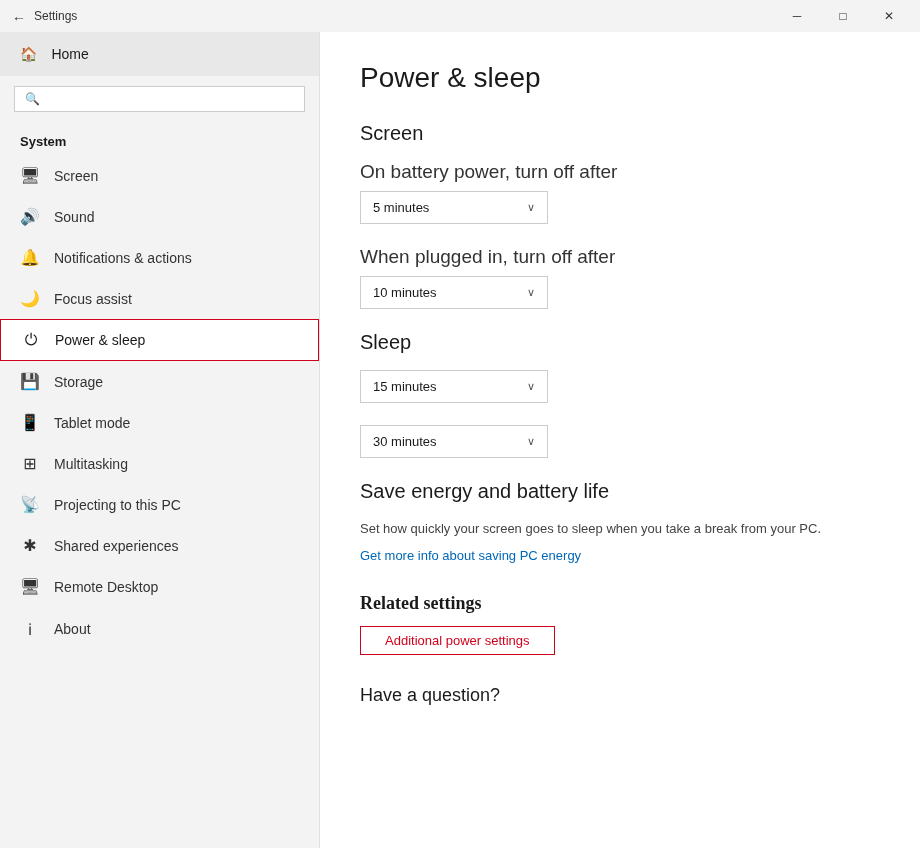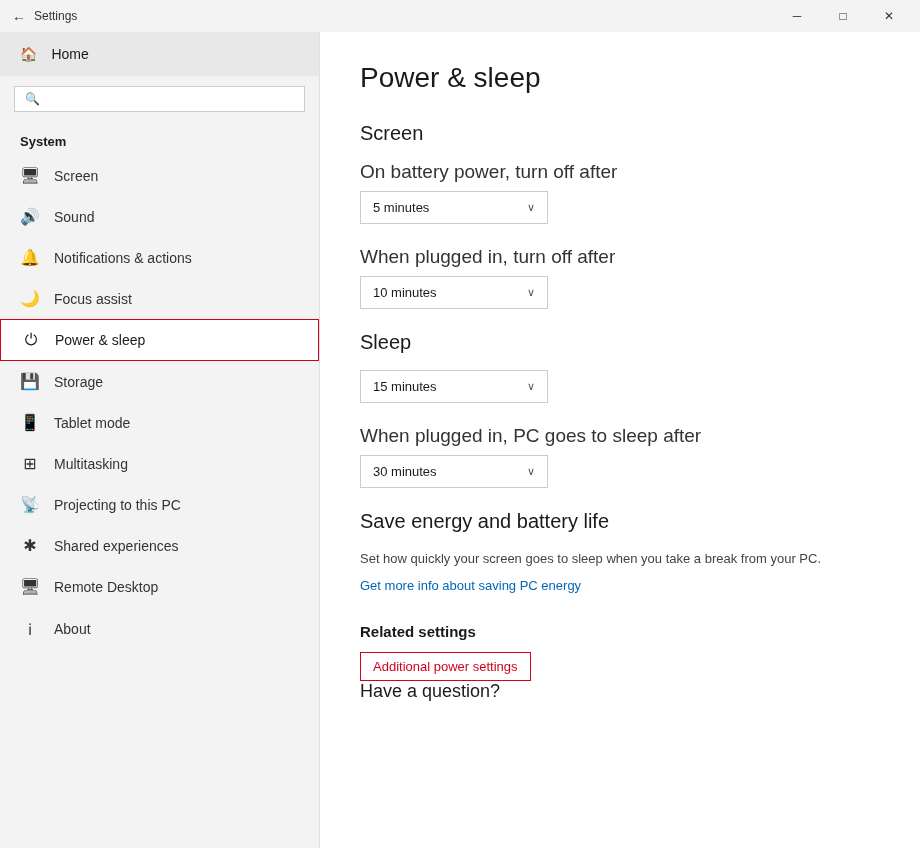--- a/index.html
+++ b/index.html
@@ -59,26 +59,26 @@
     .section-title { font-size: 20px; font-weight: 400; color: #1a1a1a; margin-bottom: 16px; margin-top: 10px; }
     .field-label { font-size: 19px; color: #333; margin-bottom: 8px; }
     .dropdown {
       display: flex; align-items: center; justify-content: space-between;
       border: 1px solid #ccc; padding: 8px 12px; width: 188px; cursor: pointer;
       background: white; margin-bottom: 22px; font-size: 13px; color: #1a1a1a;
     }
     .dropdown-arrow { font-size: 11px; color: #555; }
     .save-energy-desc { font-size: 13px; color: #444; margin-bottom: 8px; line-height: 1.5; }
     .link { color: #0067b8; text-decoration: none; font-size: 13px; cursor: pointer; }
-    .related-settings-title { font-size: 15px; font-weight: 600; margin-bottom: 12px; }
+    .related-settings-title { font-size: 18px; font-weight: 600; margin-bottom: 12px; font-family: Liberation Serif, serif; }
     .additional-power-link {
       display: inline-block; color: #d0021b; font-size: 13px; cursor: pointer;
-      border: 1.5px solid #d0021b; padding: 6px 12px; text-decoration: none;
+      border: 1.5px solid #d0021b; padding: 6px 24px; text-decoration: none;
     }
-    .have-question { font-size: 18px; font-weight: 400; }
+    .have-question { font-size: 18px; font-weight: 400; margin-top: 30px; }
   </style>
 </head>
 <body>
 
 <div class="titlebar">
   <div class="titlebar-left">
     <span style="cursor:pointer; font-size:14px;">←</span>
     <span>Settings</span>
   </div>
   <div class="titlebar-controls">
@@ -167,21 +167,20 @@
       <span class="dropdown-arrow">∨</span>
     </div>
 
     <h2 class="section-title">Sleep</h2>
 
     <div class="dropdown">
       <span>15 minutes</span>
       <span class="dropdown-arrow">∨</span>
     </div>
 
-    <p class="field-label">When plugged in, PC goes to sleep after</p>
     <div class="dropdown">
       <span>30 minutes</span>
       <span class="dropdown-arrow">∨</span>
     </div>
 
     <h2 class="section-title">Save energy and battery life</h2>
     <p class="save-energy-desc">Set how quickly your screen goes to sleep when you take a break from your PC.</p>
     <a class="link">Get more info about saving PC energy</a>
 
     <div style="margin-top: 30px;">

